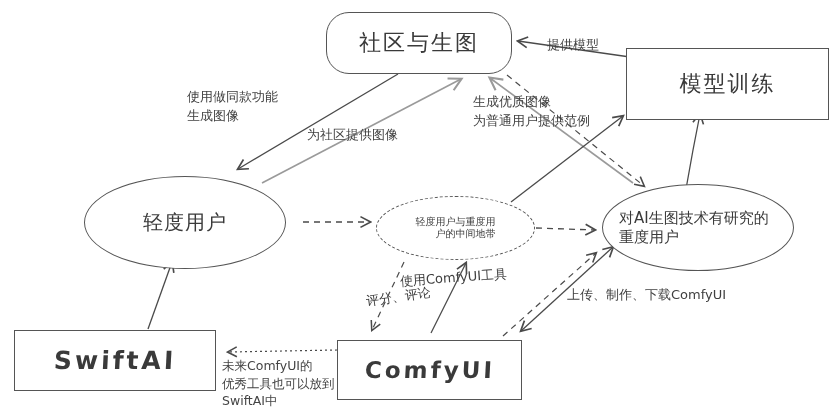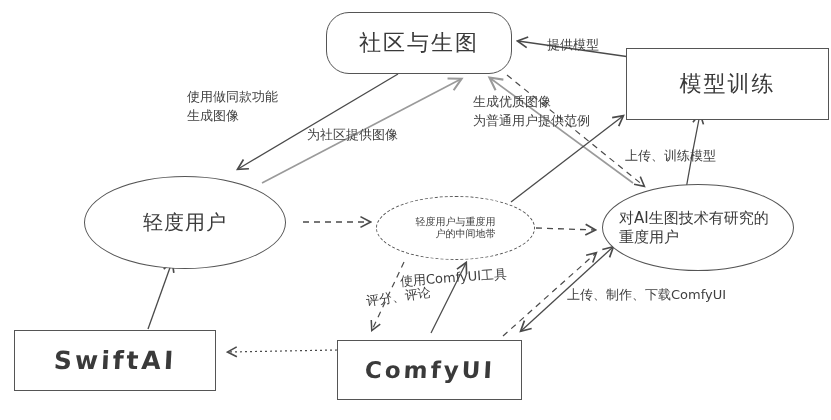--- a/index.html
+++ b/index.html
@@ -102,22 +102,24 @@
   <div class="edge-label" style="left:547px;top:36px;">提供模型</div>
 
   <div class="edge-label" style="left:187px;top:88px;">使用做同款功能
 生成图像</div>
 
   <div class="edge-label" style="left:307px;top:126px;">为社区提供图像</div>
 
   <div class="edge-label" style="left:473px;top:93px;">生成优质图像
 为普通用户提供范例</div>
 
-  <div class="edge-label" style="left:625px;top:147px;">上传、训练模型</div>
 
   <div class="edge-label" style="left:366px;top:288px;transform:rotate(-8deg);">评分、评论</div>
 
   <div class="edge-label" style="left:400px;top:269px;transform:rotate(-4deg);">使用ComfyUI工具</div>
 
   <div class="edge-label" style="left:567px;top:286px;">上传、制作、下载ComfyUI</div>
 
+  <div class="edge-label note" style="left:222px;top:357px;">未来ComfyUI的
+优秀工具也可以放到
+SwiftAI中</div>
 
 </div>
 
 </body></html>

